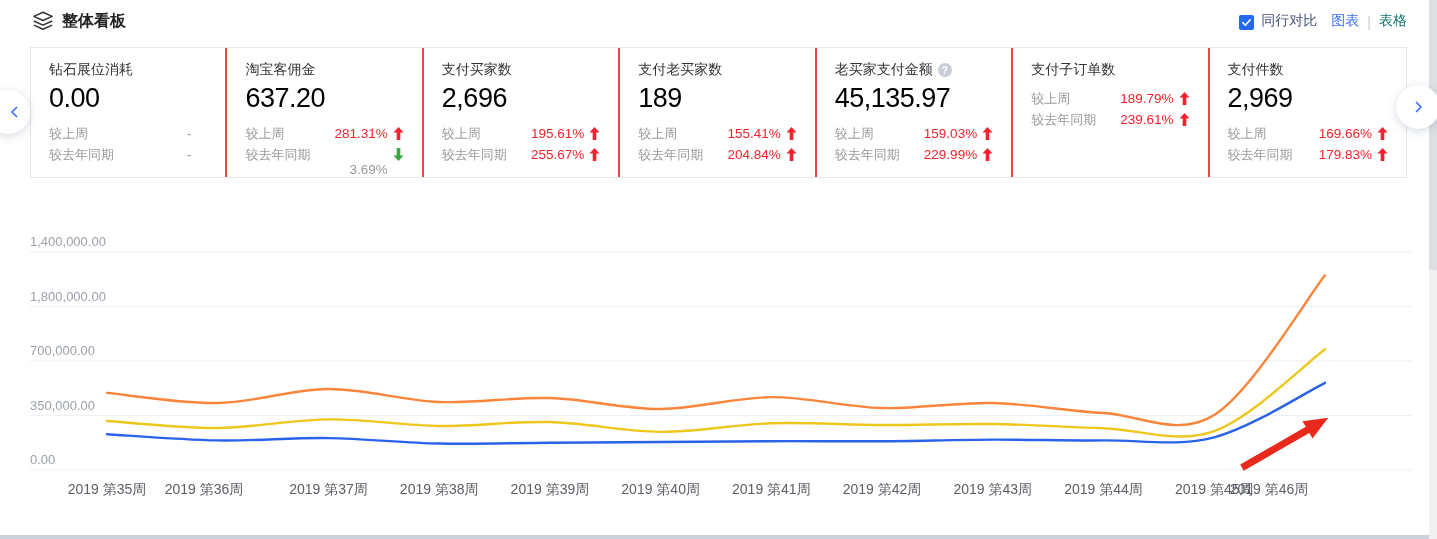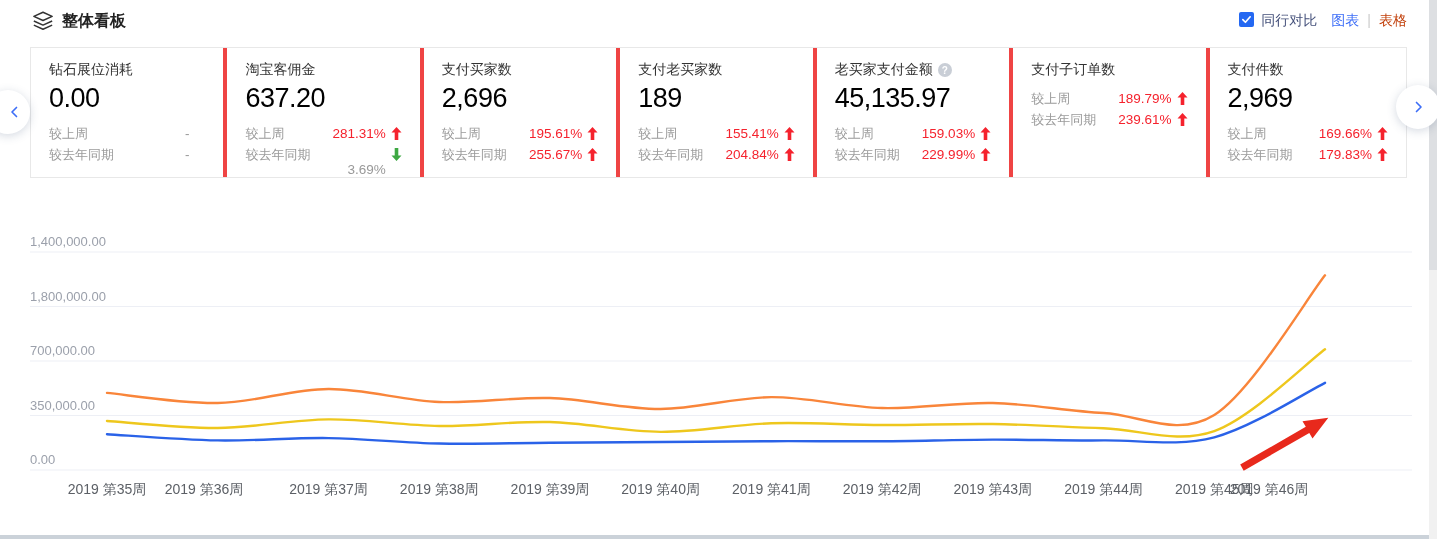--- a/index.html
+++ b/index.html
@@ -5,30 +5,30 @@
   * { margin:0; padding:0; box-sizing:border-box; }
   html,body { background:#fff; }
   #app {
     position:relative; width:1437px; height:539px; overflow:hidden;
     background:#fff; font-family:"Liberation Sans", sans-serif; color:#333;
   }
   
   .hdr { position:absolute; left:0; top:0; right:0; height:42px; display:flex; align-items:center; padding:0 30px 0 32px; }
   .hdr-icon { width:22px; height:22px; margin-right:8px; display:flex; align-items:center; }
   .hdr-title { font-size:16px; font-weight:bold; color:#222; }
-  .hdr-right { margin-left:auto; display:flex; align-items:flex-start; font-size:14px; }
+  .hdr-right { margin-left:auto; display:flex; align-items:flex-end; font-size:14px; }
   .cbx { width:15px; height:15px; background:#2468f2; border-radius:2px; display:inline-flex; align-items:center; justify-content:center; margin-right:7px; cursor:pointer; }
   .cmp-label { color:#44507a; margin-right:14px; }
   .view-chart { color:#3d6ef7; cursor:pointer; }
   .view-sep { color:#ccc; margin:0 8px; }
-  .view-table { color:#c2410c; cursor:pointer; }
+  .view-table { color:#0f766e; cursor:pointer; }
   
   .cards { position:absolute; left:30px; top:47px; width:1377px; height:131px;
     display:grid; grid-template-columns:repeat(7,1fr); border:1px solid #e8e8e8; background:#fff; }
-  .card { border-right:4px solid #ef4444; padding:13px 16px 0 18px; cursor:pointer; }
+  .card { border-right:2px solid #ef4444; padding:13px 16px 0 18px; cursor:pointer; }
   .card:last-child { border-right:none; }
   .card-title { font-size:14px; color:#333; display:flex; align-items:center; }
   .help { width:14px; height:14px; border-radius:50%; background:#c9ced6; color:#fff; font-size:10px; font-weight:bold;
     display:inline-flex; align-items:center; justify-content:center; margin-left:5px; }
   .card-value { font-size:27px; font-weight:500; color:#000; margin-top:4px; letter-spacing:-0.5px; }
   .card-rows { margin-top:9px; }
   .crow { display:flex; justify-content:space-between; align-items:center; height:21px; }
   .clabel { font-size:13px; color:#9b9b9b; }
   .cval { display:flex; align-items:center; }
   .pct { font-size:13.5px; }

